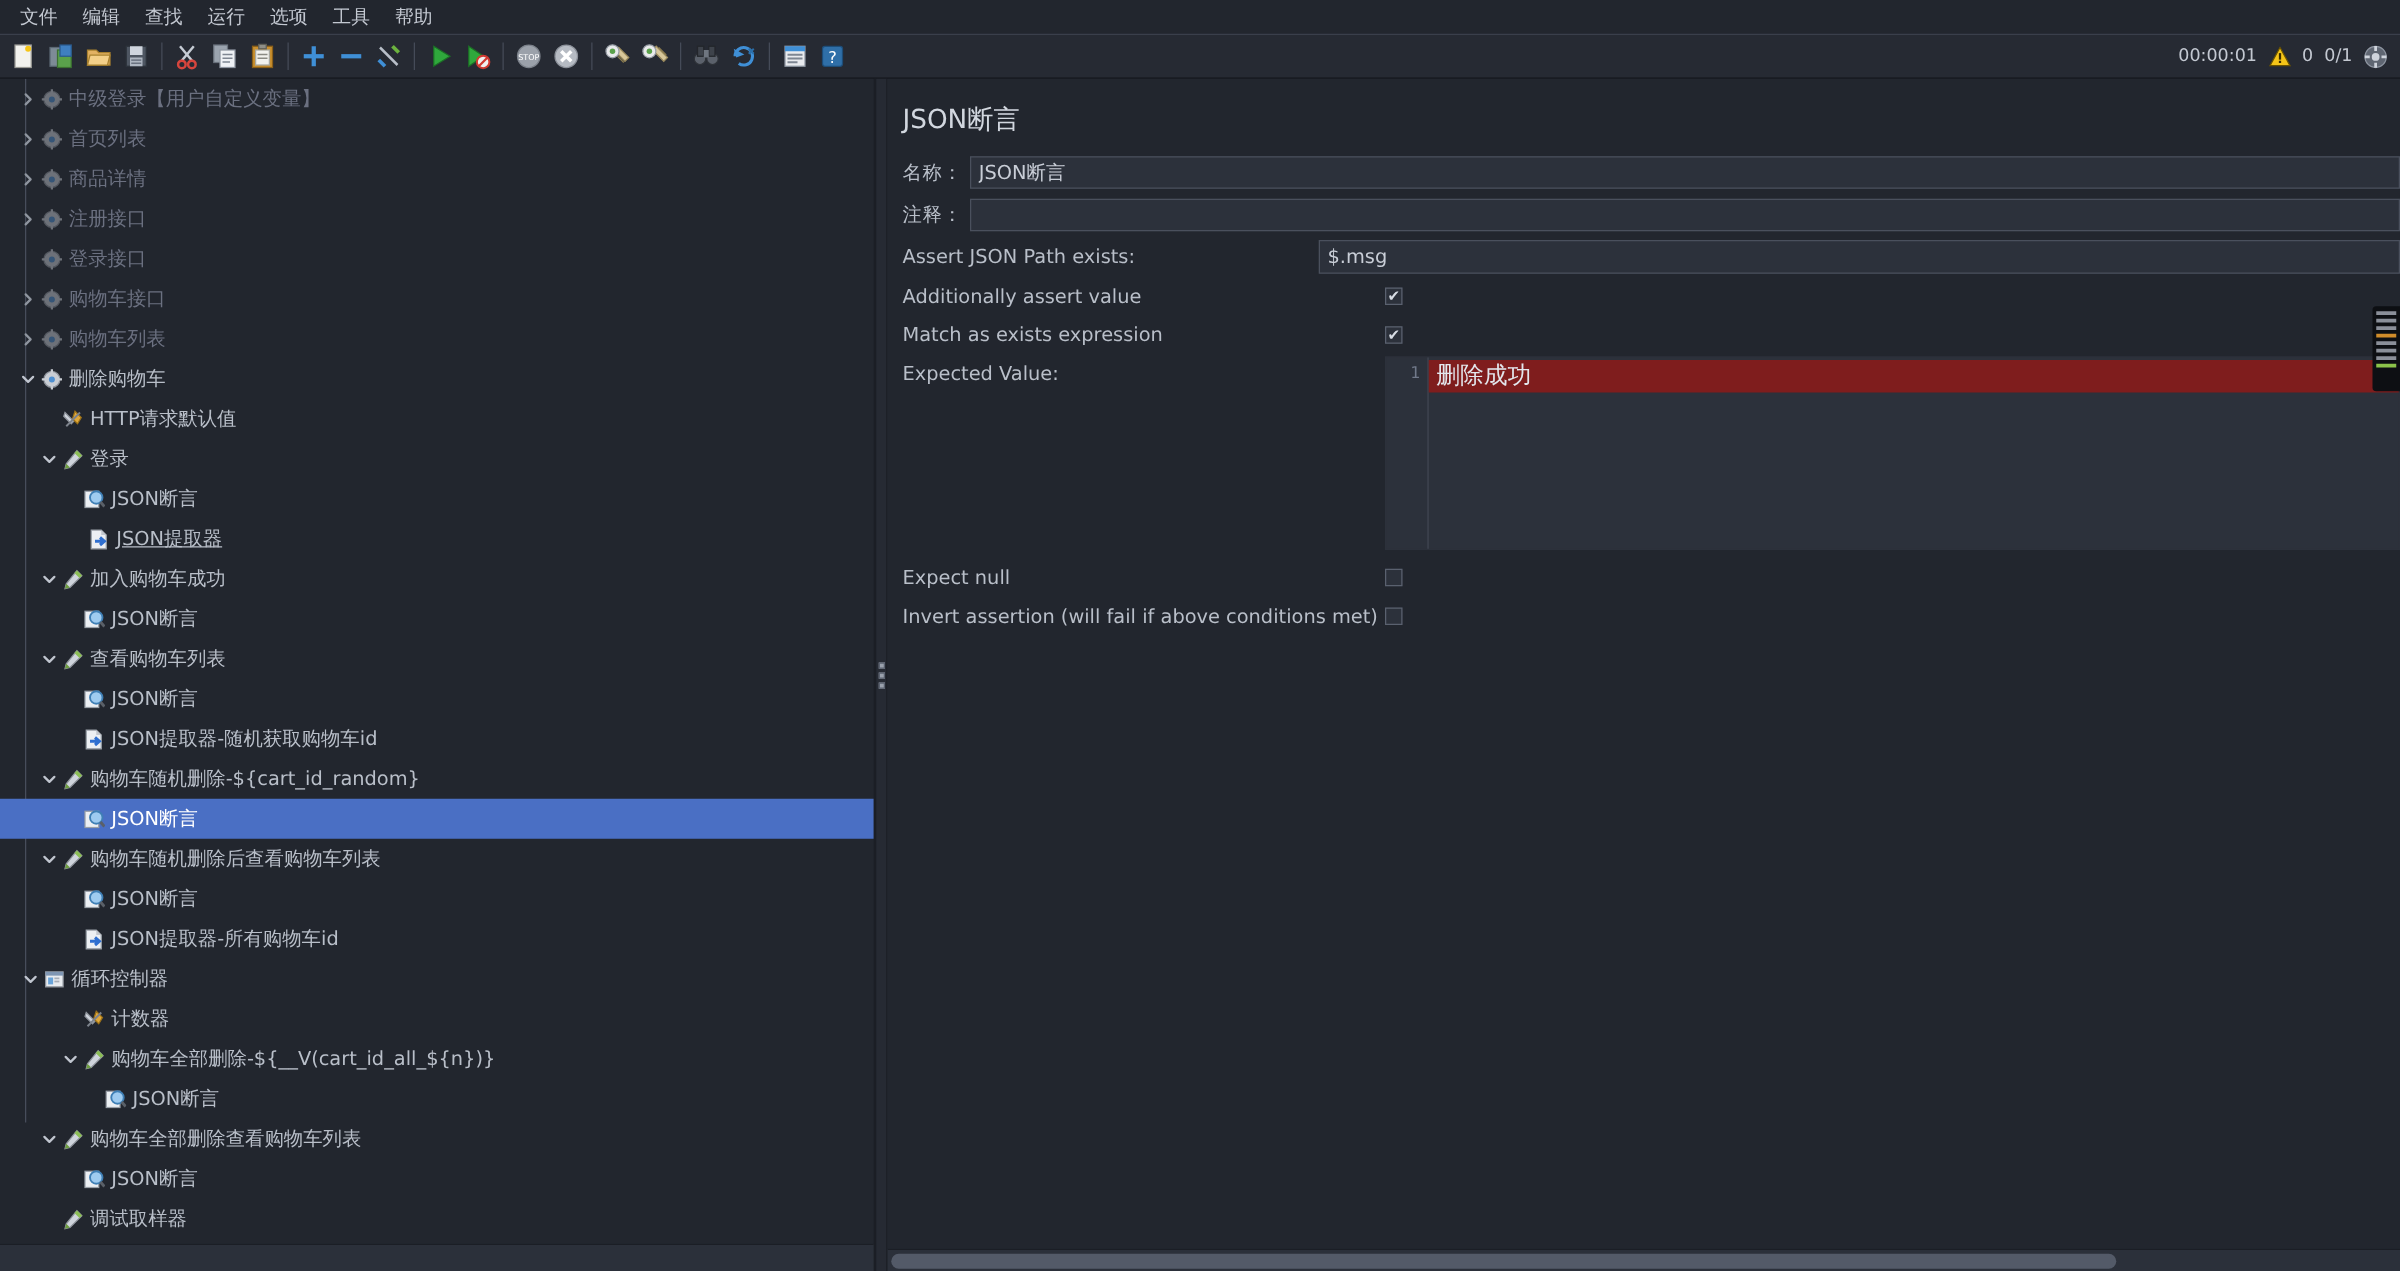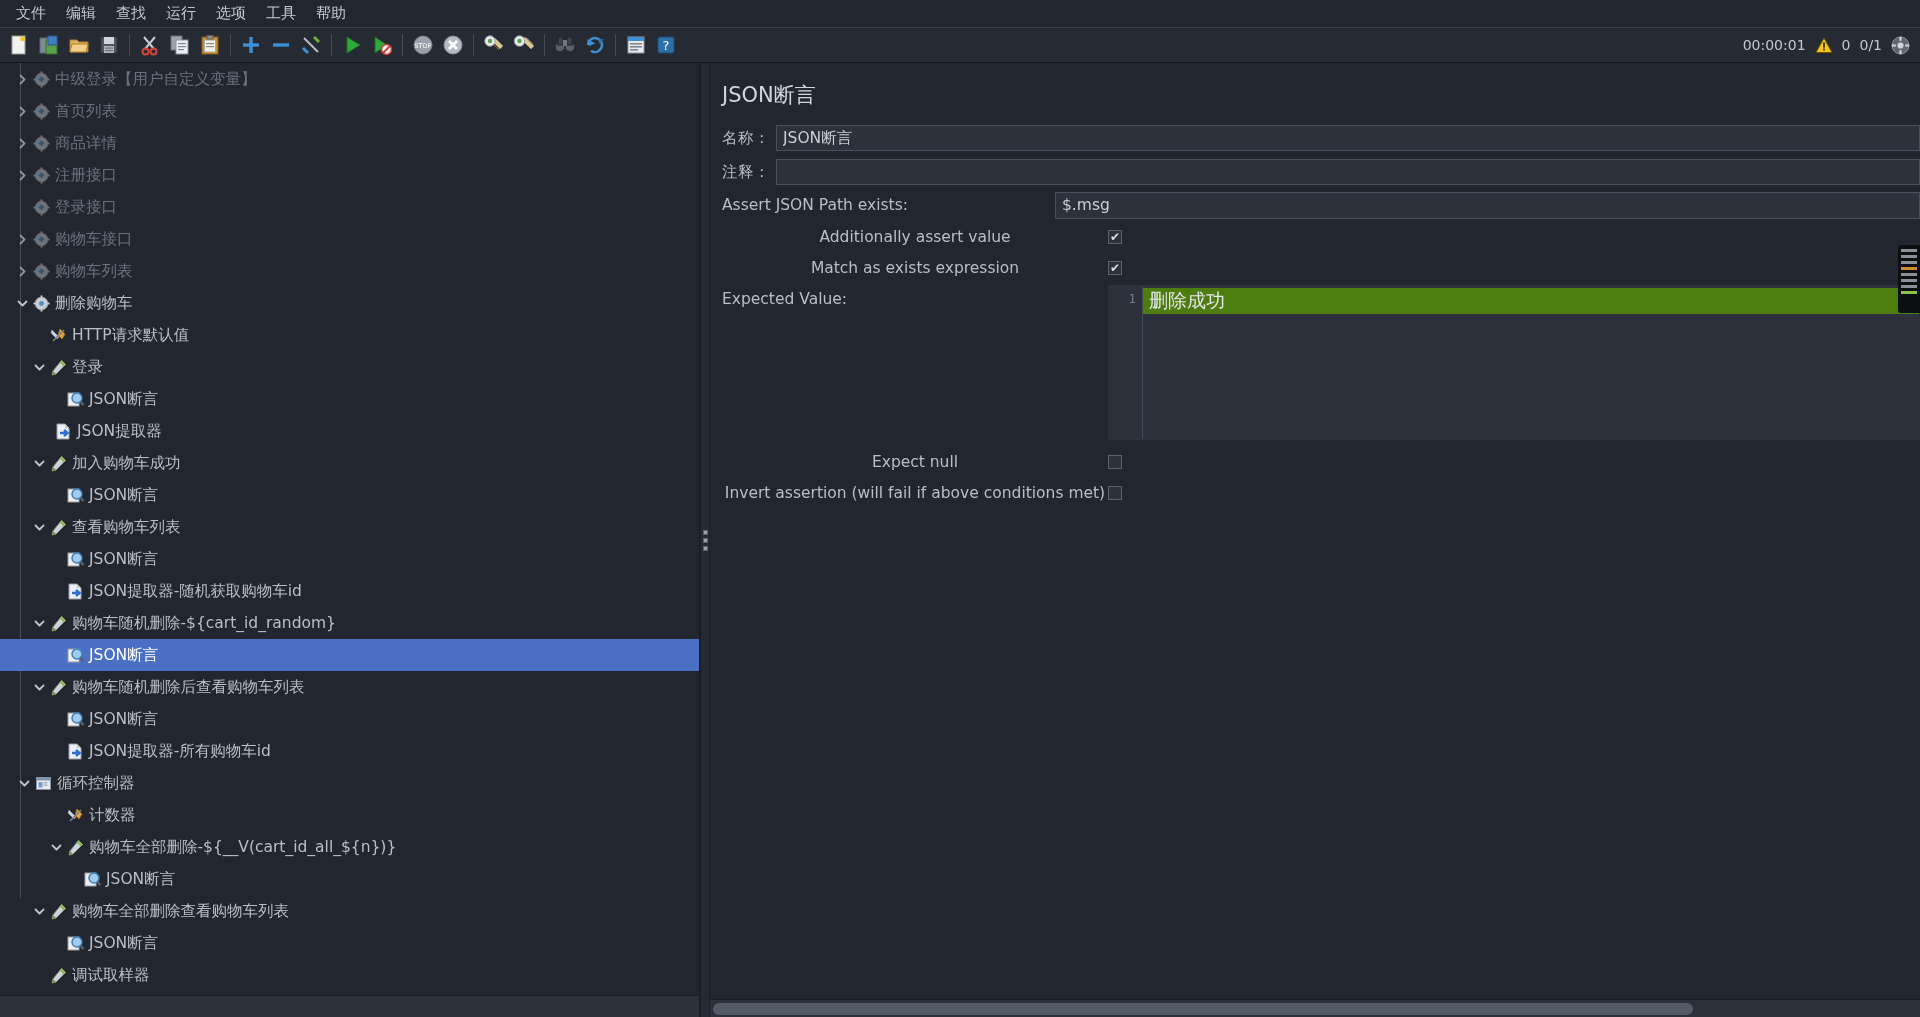--- a/index.html
+++ b/index.html
@@ -212,21 +212,20 @@
     padding-left: 12px;
     height: 32px;
   }
   .row-assert .flabel { width: 305px; }
   .row-assert .finput { flex: 1; height: 27px; }
 
   .row-chk {
     display: flex; align-items: center;
     padding-left: 12px;
     height: 31px;
-    text-align: center;
   }
   .row-chk .flabel { width: 386px; }
 
   .row-chk.wide .flabel { width: 386px; }
 
   
   .row-ev {
     display: flex;
     padding-left: 12px;
     margin-top: 2px;
@@ -253,21 +252,21 @@
   .codearea {
     flex: 1;
     color: #e3e7ed;
     font-size: 19px;
     padding: 2px 0 0 6px;
     background: #2c313b;
     line-height: 1.3;
     position: relative;
   }
   .codearea .curline {
-    background: #4d7c0f;
+    background: #7f1d1d;
     display: block;
     height: 26px;
     margin-left: -6px;
     padding-left: 6px;
   }
 
   
   #minimap {
     position: absolute;
     right: 0;
@@ -680,21 +679,21 @@
           <span class="twist empty"></span>
           <span class="ticon">
             <svg width="17" height="17" viewBox="0 0 17 17">
               <rect x="1" y="2" width="11" height="13" fill="#eceff3" stroke="#9aa0a8"></rect>
               <circle cx="10" cy="7" r="5" fill="#9ecbf0" stroke="#3f7fb5" stroke-width="1.5"></circle>
               <path d="M13.4 10.6 L16.5 14.2" stroke="#5a6068" stroke-width="2.3"></path>
             </svg>
           </span>
           <span class="tlabel">JSON断言</span>
         </div>
-        <div class="trow" style="padding-left: 36px;">
+        <div class="trow" style="padding-left: 52px; text-decoration: underline;">
           <span class="twist empty"></span>
           <span class="ticon">
             <svg width="17" height="17" viewBox="0 0 17 17">
               <path d="M2 1 h8 l4 4 v11 H2 Z" fill="#eceff3" stroke="#9aa0a8"></path>
               <path d="M10 1 v4 h4 Z" fill="#c3c8cf"></path>
               <path d="M5 10 h7 M9 7 l3.5 3 -3.5 3" stroke="#2f6fd0" stroke-width="2.4" fill="none"></path>
             </svg>
           </span>
           <span class="tlabel">JSON提取器</span>
         </div>

